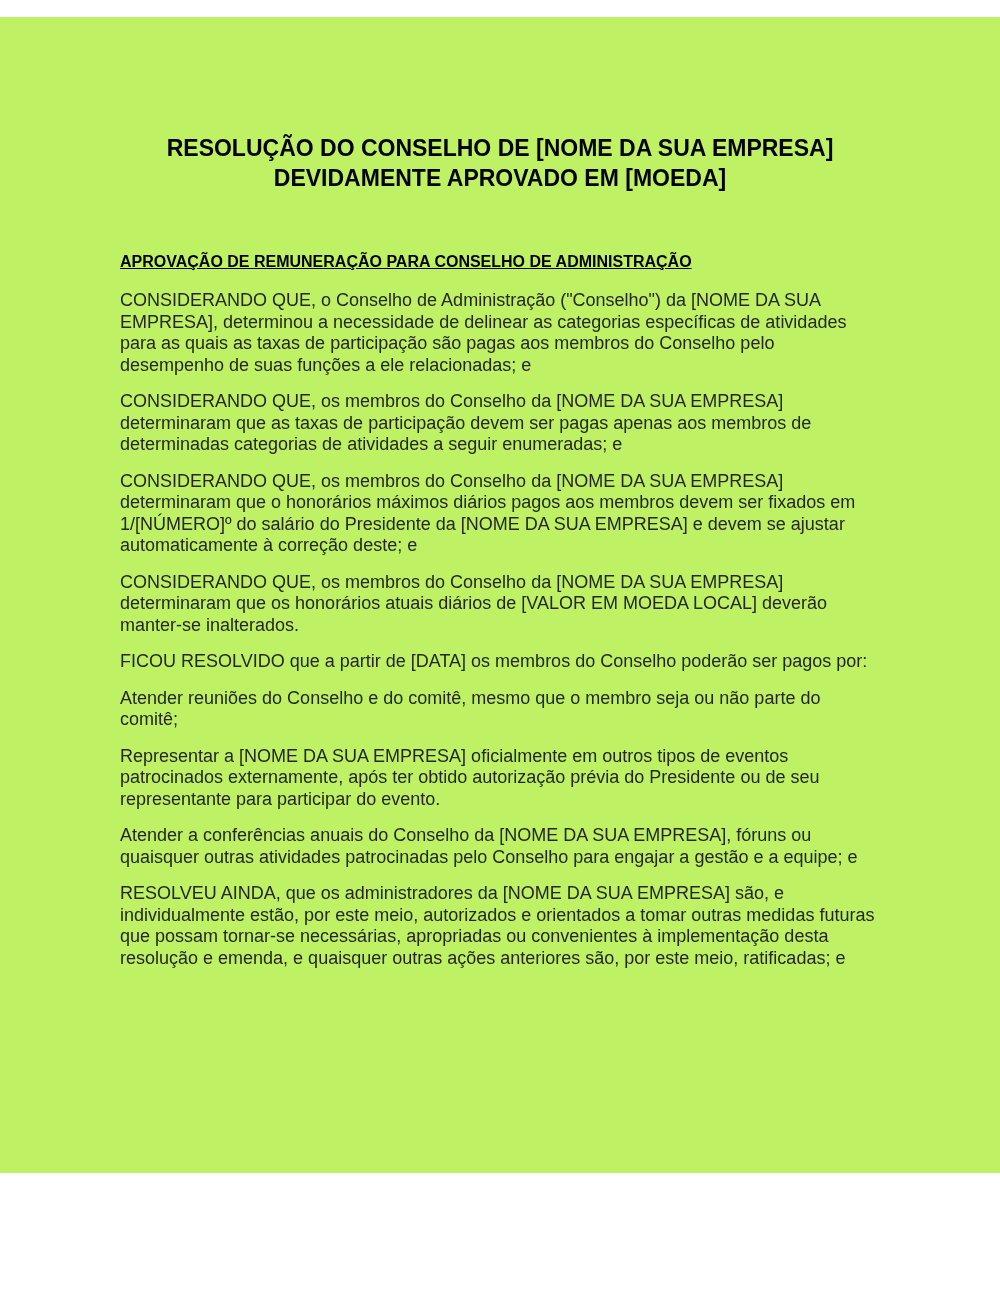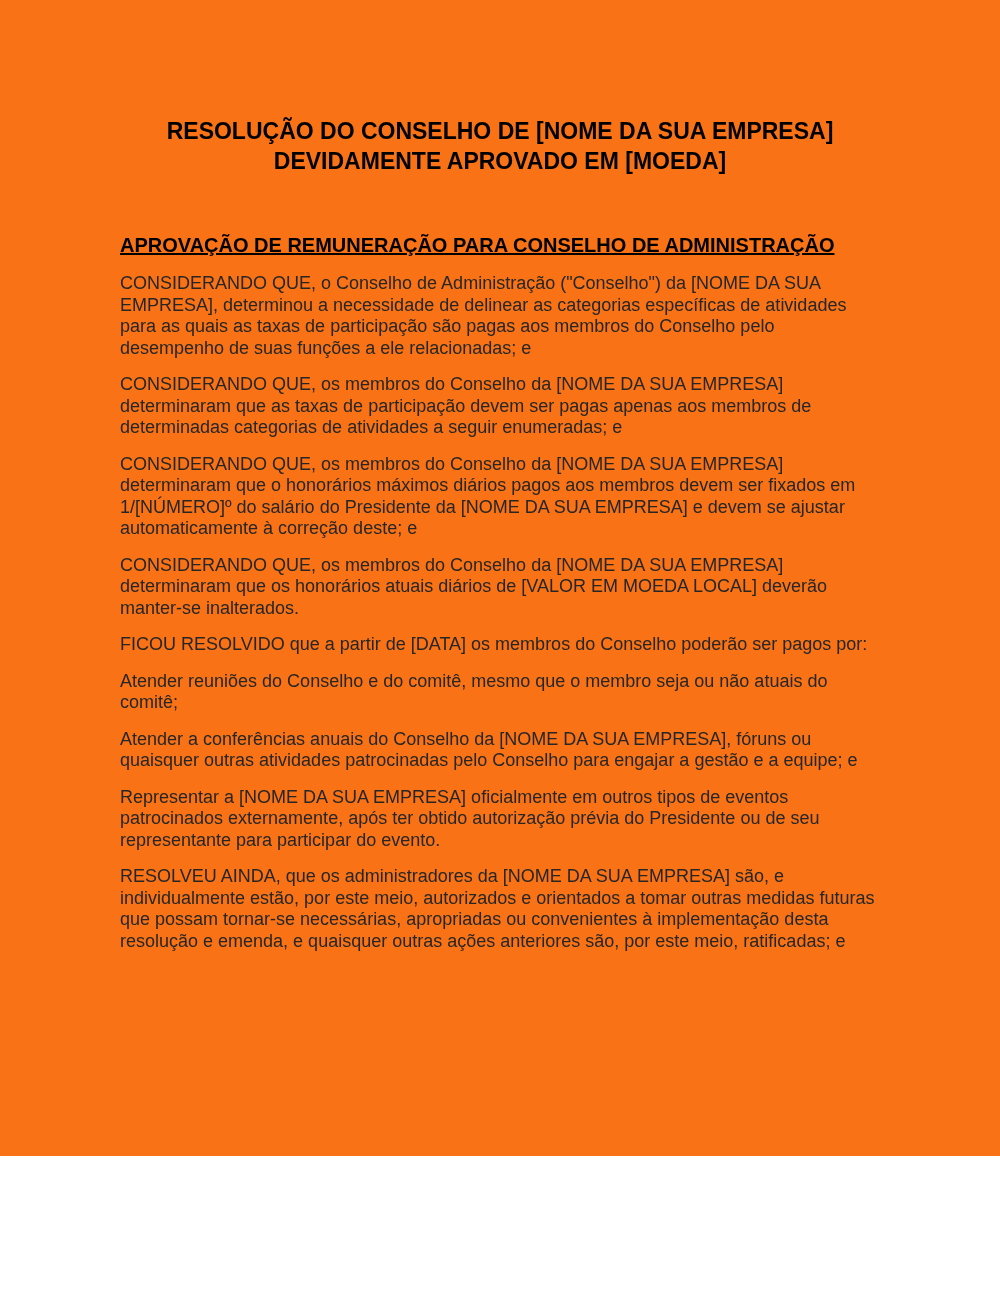--- a/index.html
+++ b/index.html
@@ -4,42 +4,43 @@
 <style>
   html, body {
     margin: 0;
     padding: 0;
     background: #ffffff;
   }
   .page {
     position: relative;
     width: 1000px;
     height: 1156px;
-    background: #f97316;
+    background: #bef264;
     font-family: "Liberation Sans", sans-serif;
     color: #262626;
     overflow: hidden;
+    margin-top: 17px;
   }
   .content {
     position: absolute;
     left: 120px;
     top: 0;
     width: 760px;
     padding-top: 116px;
   }
   .doc-title {
     font-size: 23px;
     font-weight: bold;
     line-height: 30px;
     text-align: center;
     color: #000000;
     margin: 0 0 58px 0;
   }
   .section-heading {
-    font-size: 20px;
+    font-size: 16px;
     font-weight: bold;
     line-height: 22px;
     text-decoration: underline;
     color: #000000;
     margin: 0 0 17px 0;
   }
   .para {
     font-size: 18px;
     line-height: 21.5px;
     margin: 0 0 15px 0;
@@ -78,23 +79,23 @@
       <div>DEVIDAMENTE APROVADO EM [MOEDA]</div>
     </h1>
 
     <h2 class="section-heading">APROVAÇÃO DE REMUNERAÇÃO PARA CONSELHO DE ADMINISTRAÇÃO</h2>
 
     <p class="para">CONSIDERANDO QUE, o Conselho de Administração ("Conselho") da [NOME DA SUA EMPRESA], determinou a necessidade de delinear as categorias específicas de atividades para as quais as taxas de participação são pagas aos membros do Conselho pelo desempenho de suas funções a ele relacionadas; e</p>
     <p class="para">CONSIDERANDO QUE, os membros do Conselho da [NOME DA SUA EMPRESA] determinaram que as taxas de participação devem ser pagas apenas aos membros de determinadas categorias de atividades a seguir enumeradas; e</p>
     <p class="para">CONSIDERANDO QUE, os membros do Conselho da [NOME DA SUA EMPRESA] determinaram que o honorários máximos diários pagos aos membros devem ser fixados em 1/[NÚMERO]º do salário do Presidente da [NOME DA SUA EMPRESA] e devem se ajustar automaticamente à correção deste; e</p>
     <p class="para">CONSIDERANDO QUE, os membros do Conselho da [NOME DA SUA EMPRESA] determinaram que os honorários atuais diários de [VALOR EM MOEDA LOCAL] deverão manter-se inalterados.</p>
     <p class="para">FICOU RESOLVIDO que a partir de [DATA] os membros do Conselho poderão ser pagos por:</p>
-    <p class="para">Atender reuniões do Conselho e do comitê, mesmo que o membro seja ou não atuais do comitê;</p>
+    <p class="para">Atender reuniões do Conselho e do comitê, mesmo que o membro seja ou não parte do comitê;</p>
+    <p class="para">Representar a [NOME DA SUA EMPRESA] oficialmente em outros tipos de eventos patrocinados externamente, após ter obtido autorização prévia do Presidente ou de seu representante para participar do evento.</p>
     <p class="para">Atender a conferências anuais do Conselho da [NOME DA SUA EMPRESA], fóruns ou quaisquer outras atividades patrocinadas pelo Conselho para engajar a gestão e a equipe; e</p>
-    <p class="para">Representar a [NOME DA SUA EMPRESA] oficialmente em outros tipos de eventos patrocinados externamente, após ter obtido autorização prévia do Presidente ou de seu representante para participar do evento.</p>
     <p class="para">RESOLVEU AINDA, que os administradores da [NOME DA SUA EMPRESA] são, e individualmente estão, por este meio, autorizados e orientados a tomar outras medidas futuras que possam tornar-se necessárias, apropriadas ou convenientes à implementação desta resolução e emenda, e quaisquer outras ações anteriores são, por este meio, ratificadas; e</p>
 
   </div>
 
   <div class="footer">
     <span>Resolução do Conselho</span>
     <span class="page-info">
       <span>Página</span><span class="page-numbers">1 de 2</span>
     </span>
   </div>

